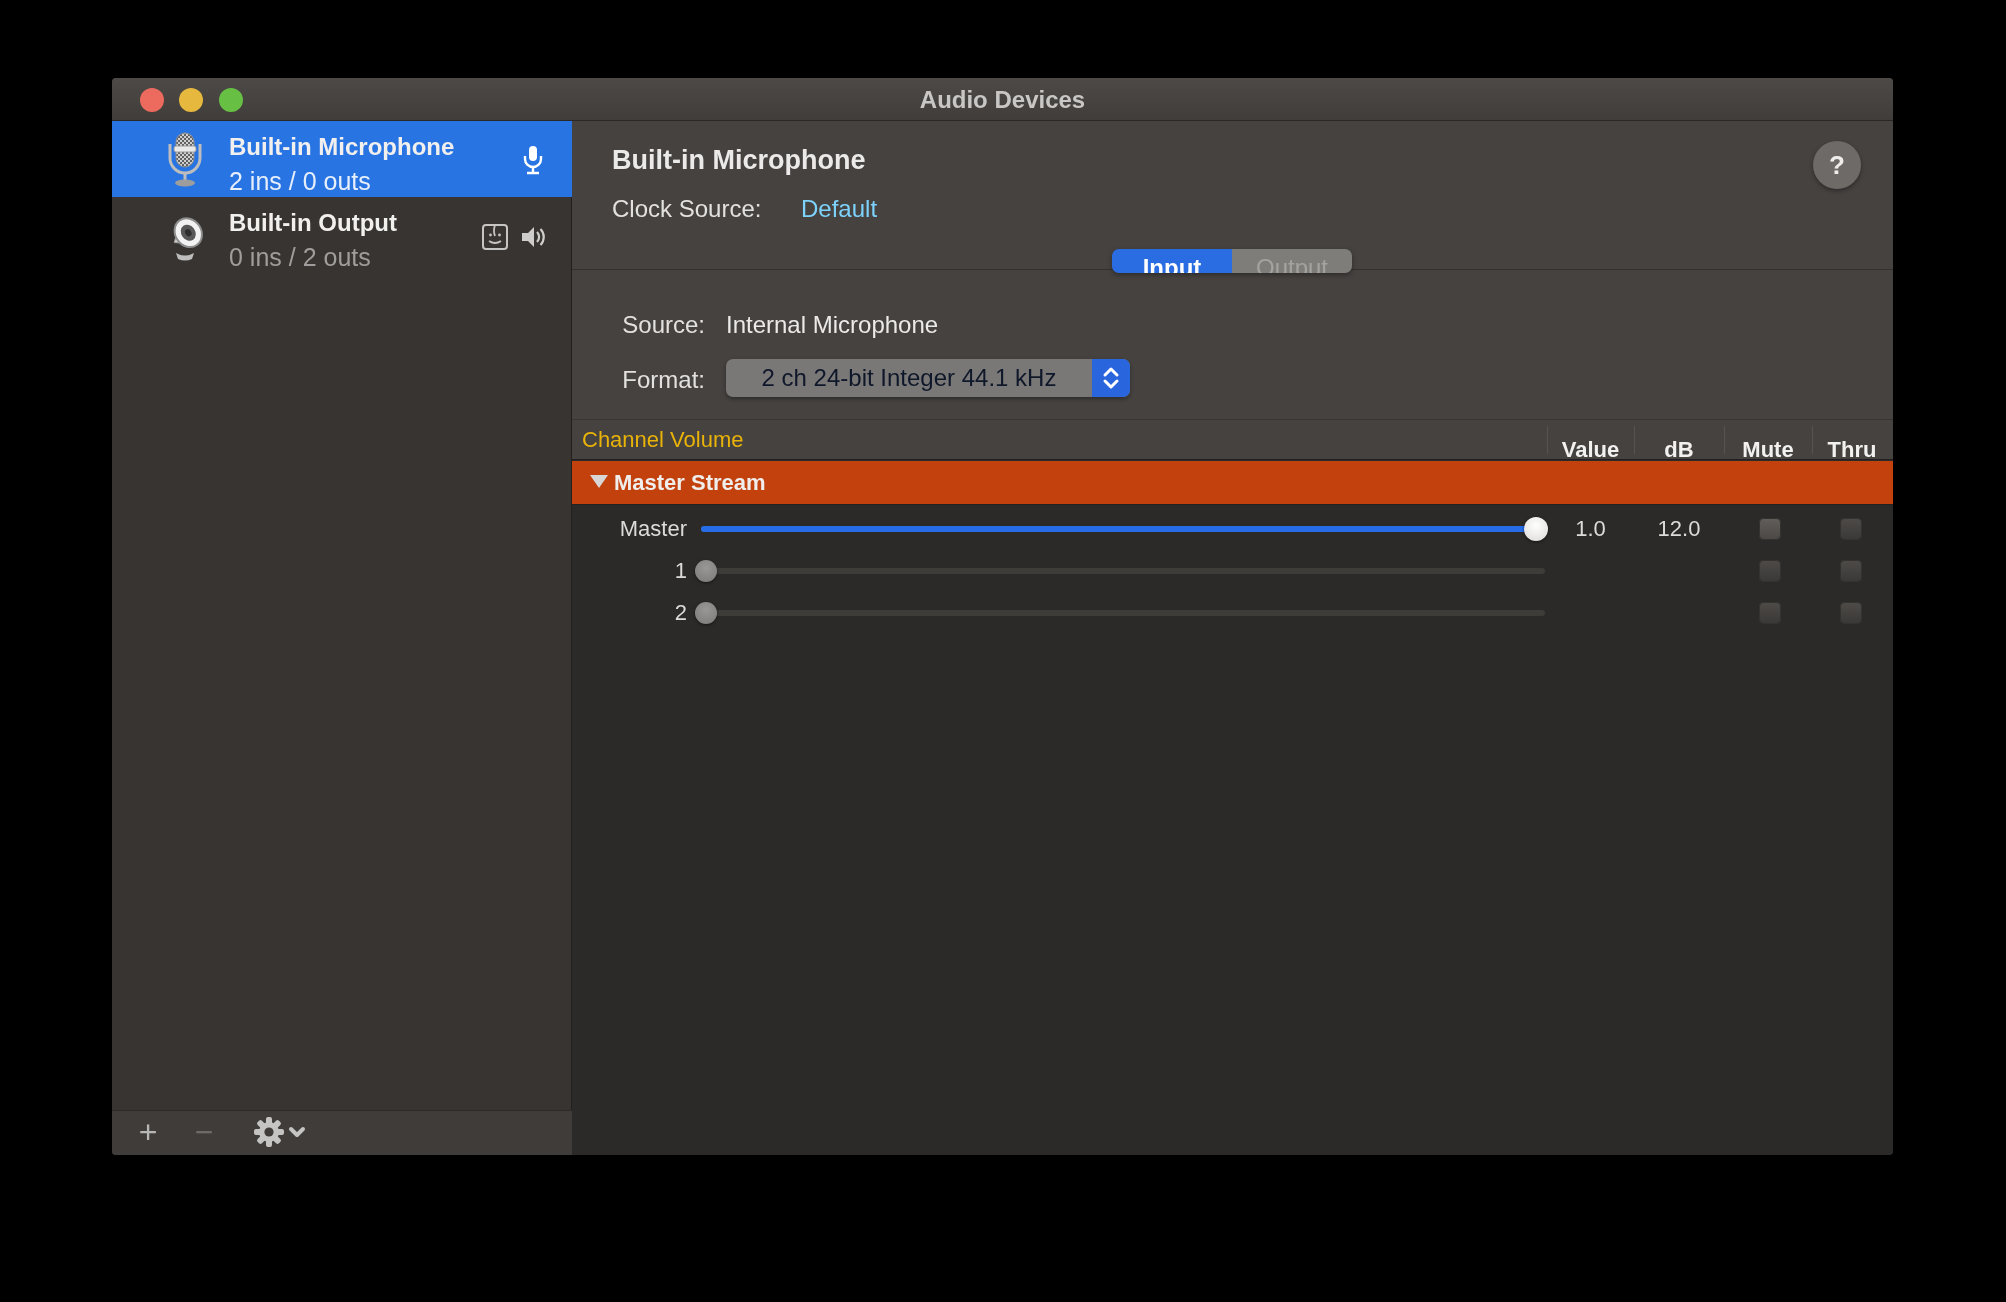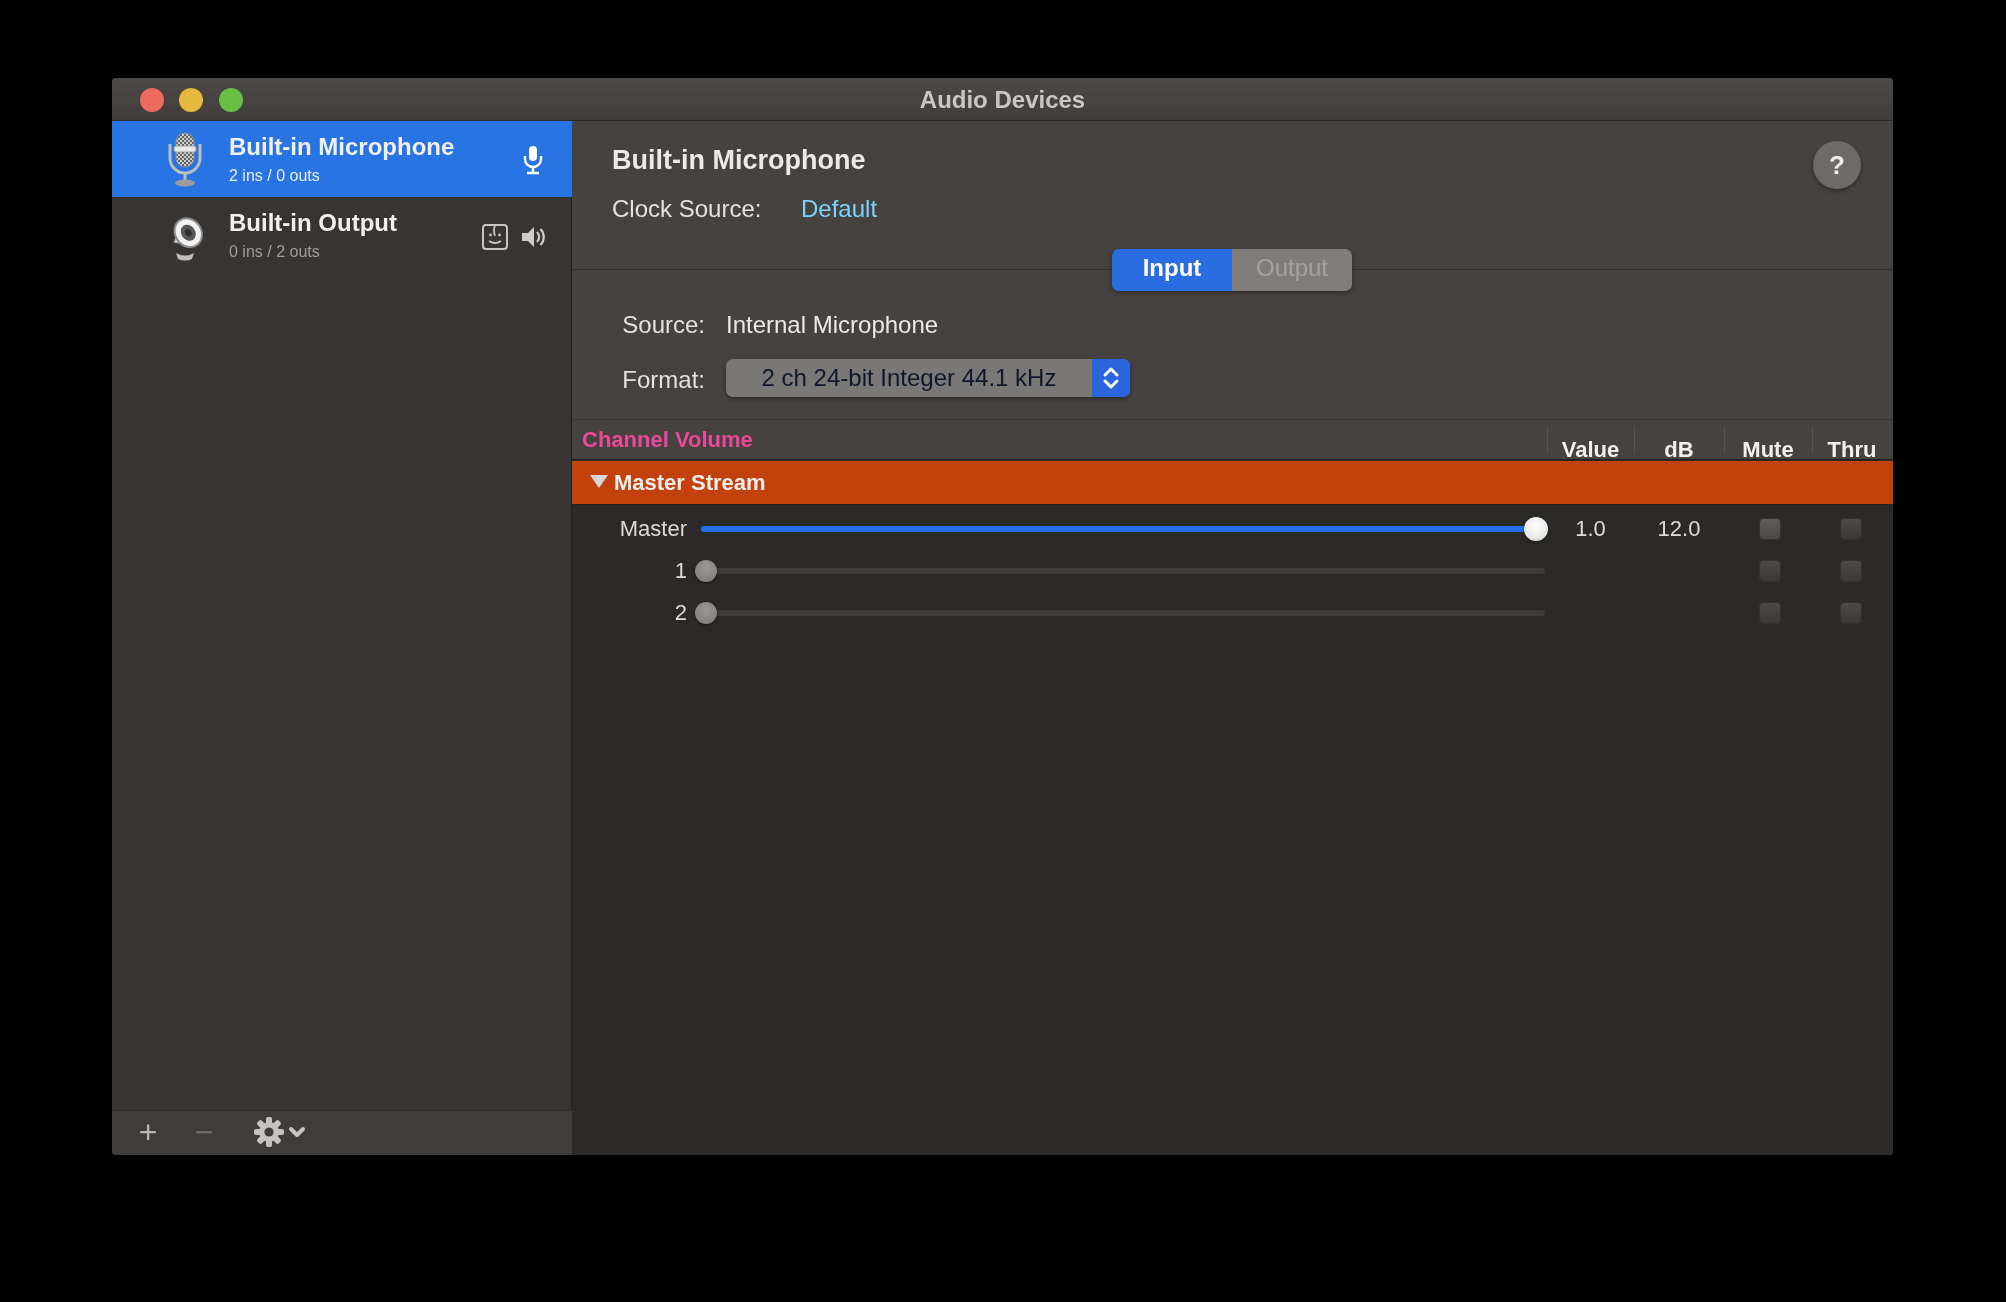--- a/index.html
+++ b/index.html
@@ -31,21 +31,21 @@
   
   .body { position:absolute; left:0; top:43px; width:100%; height:1034px; display:flex; }
   .sidebar { position:relative; width:460px; height:100%; background:#373431; border-right:1px solid #232120; }
   .main { position:relative; flex:1; height:100%; background:#2b2a28; }
 
   
   .dev-row { position:absolute; left:0; width:460px; height:76px; }
   .dev-row.selected { background:#2874e2; }
   .dev-icon { position:absolute; left:44px; top:9px; width:58px; height:58px; }
   .dev-name { position:absolute; left:117px; top:12px; font-size:24px; font-weight:bold; color:#f2f0ee; }
-  .dev-detail { position:absolute; left:117px; top:46px; font-size:16px; color:#a09e9c; }
+  .dev-detail { position:absolute; left:117px; top:46px; font-size:25px; color:#a09e9c; }
   .dev-row.selected .dev-detail { color:#e7effb; }
   .row-icon { position:absolute; top:22px; width:34px; height:34px; }
 
   
   .side-toolbar {
     position:absolute; left:0; bottom:0; width:460px; height:45px;
     background:#3f3c3a; border-top:1px solid #2c2a28;
   }
   .tb-btn { position:absolute; top:0; height:45px; line-height:43px; text-align:center; font-size:32px; cursor:default; }
   .tb-plus  { left:14px; width:44px; color:#b9b7b5; }
@@ -59,21 +59,21 @@
   .clock-value { position:absolute; left:229px; top:74px; font-size:24px; color:#7dd3fc; }
   .help-btn {
     position:absolute; left:1241px; top:20px; width:48px; height:48px; border-radius:50%;
     background:#6d6a67; color:#efedeb; font-size:26px; font-weight:bold;
     text-align:center; line-height:48px; box-shadow:0 2px 4px rgba(0,0,0,.35);
   }
   .hdr-divider { position:absolute; left:0; top:148px; width:100%; height:1px; background:#33312f; }
 
   
   .segmented {
-    position:absolute; left:540px; top:128px; width:240px; height:42px;
+    position:absolute; left:540px; top:128px; width:240px; height:24px;
     border-radius:7px; overflow:hidden; display:flex;
     box-shadow:0 2px 5px rgba(0,0,0,.35);
   }
   .seg { flex:1; text-align:center; line-height:38px; font-size:24px; }
   .seg.on  { background:#2a6de2; color:#ffffff; font-weight:bold; }
   .seg.off { background:#7f7d7a; color:#a5a3a1; }
 
   
   .form-label { position:absolute; width:133px; text-align:right; font-size:24px; color:#e3e1df; }
   .src-label { left:0; top:190px; }
@@ -85,21 +85,21 @@
   }
   .popup .pop-text { flex:1; line-height:38px; text-align:center; color:#0f172a; font-size:24px; }
   .popup .pop-cap {
     width:38px; background:#2966dd; border-radius:0 7px 7px 0;
     display:flex; align-items:center; justify-content:center;
   }
 
   
   .tbl-header { position:absolute; left:0; top:298px; width:100%; height:41px;
     border-top:1px solid #383533; border-bottom:1px solid #232120; }
-  .tbl-header .h-main { position:absolute; left:10px; top:7px; font-size:22px; font-weight:bold; color:#ec4899; }
+  .tbl-header .h-main { position:absolute; left:10px; top:7px; font-size:22px; font-weight:normal; color:#eab308; }
   .h-col { position:absolute; top:17px; font-size:22px; font-weight:bold; color:#f3f1ef; text-align:center; }
   .h-sep { position:absolute; top:6px; width:1px; height:28px; background:#57544f; }
 
   .group-band { position:absolute; left:0; top:340px; width:100%; height:44px;
     background:#c2410c; border-bottom:1px solid #242220; }
   .group-band .tri { position:absolute; left:18px; top:14px; width:0; height:0;
     border-left:9px solid transparent; border-right:9px solid transparent; border-top:13px solid #d9d7d5; }
   .group-band .g-label { position:absolute; left:42px; top:9px; font-size:22px; font-weight:bold; color:#f0eeec; }
 
   .ch-row { position:absolute; left:0; width:100%; height:42px; }

